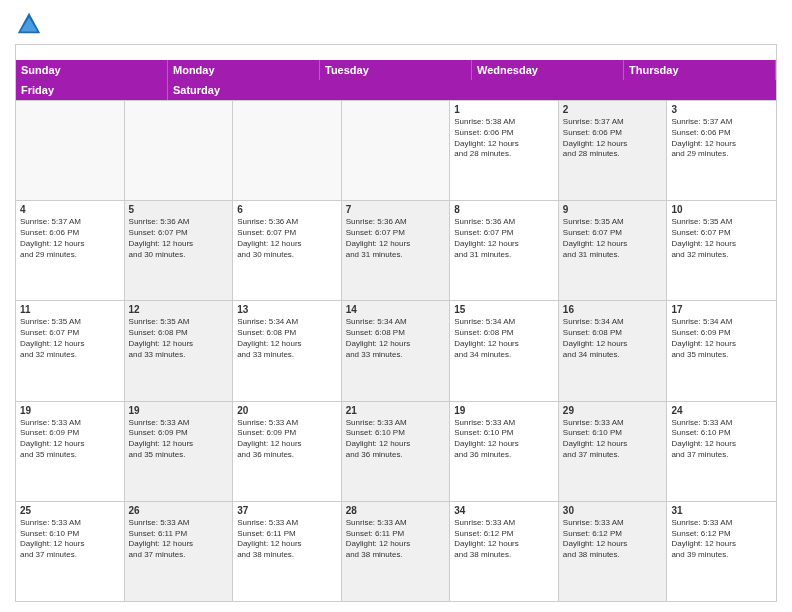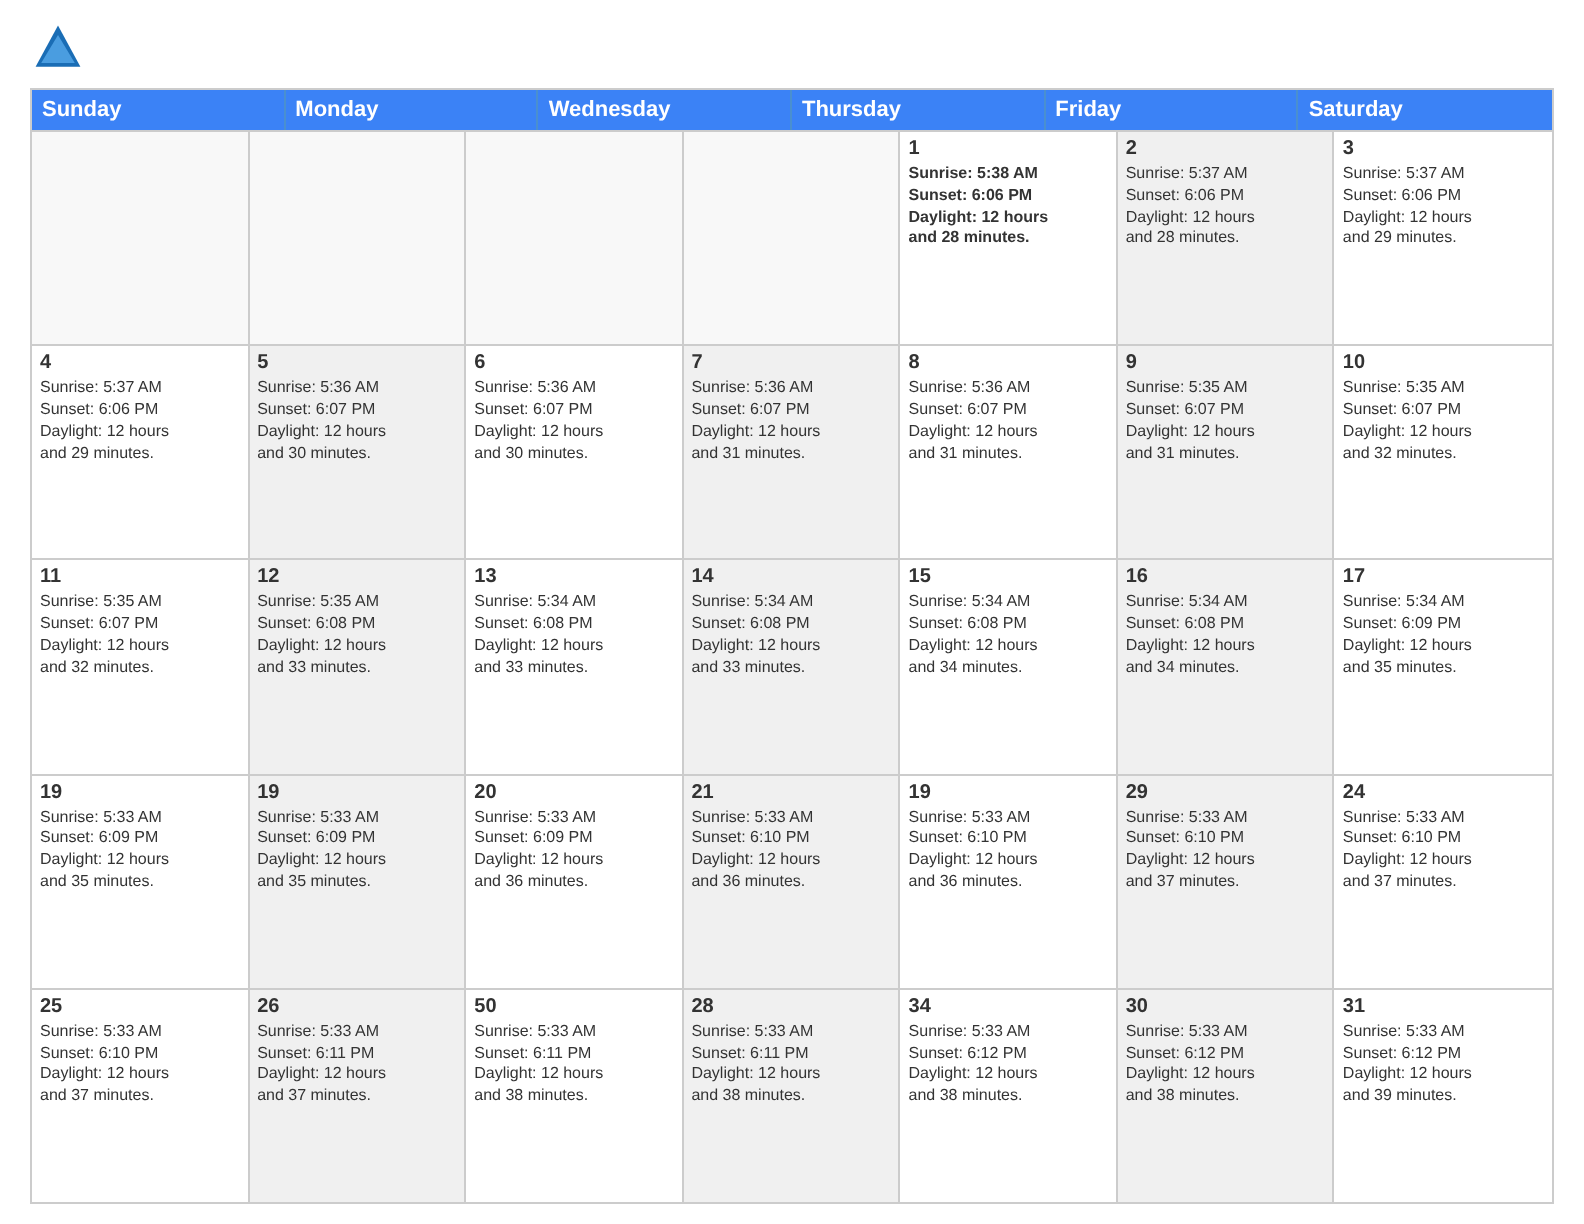--- a/index.html
+++ b/index.html
@@ -60,22 +60,23 @@
       color: #333;
     }
     .calendar {
       flex: 1;
       display: flex;
       flex-direction: column;
       border: 1px solid #ccc;
     }
     .cal-header-row {
       display: grid;
-      grid-template-columns: repeat(6, 1fr);
-      background: #3b82f6;
+      grid-template-columns: repeat(5, 1fr);
+      background: #a21caf;
+      margin-top: 15px;
     }
     .cal-header-cell {
       color: #fff;
       font-size: 11px;
       font-weight: bold;
       padding: 4px 5px;
       border-right: 1px solid #4a8fd0;
       text-align: left;
     }
     .cal-header-cell:last-child { border-right: none; }
@@ -134,34 +135,35 @@
     <div class="title-block">
       <div class="main-title"></div>
       <div class="subtitle"></div>
     </div>
   </div>
 
   <div class="calendar">
     <div class="cal-header-row" id="cal-header">
         <div class="cal-header-cell">Sunday</div>
         <div class="cal-header-cell">Monday</div>
+        <div class="cal-header-cell">Tuesday</div>
         <div class="cal-header-cell">Wednesday</div>
         <div class="cal-header-cell">Thursday</div>
         <div class="cal-header-cell">Friday</div>
         <div class="cal-header-cell">Saturday</div>
       </div>
     <div class="cal-body" id="cal-body">
         <div class="cal-week">
           <div class="cal-cell empty"></div>
           <div class="cal-cell empty"></div>
           <div class="cal-cell empty"></div>
           <div class="cal-cell empty"></div>
           <div class="cal-cell">
             <div class="day-num">1</div>
-            <div class="cell-text" style="white-space: pre-line; font-weight: bold;">Sunrise: 5:38 AM
+            <div class="cell-text" style="white-space: pre-line;">Sunrise: 5:38 AM
 Sunset: 6:06 PM
 Daylight: 12 hours
 and 28 minutes.</div>
           </div>
           <div class="cal-cell shaded">
             <div class="day-num">2</div>
             <div class="cell-text" style="white-space: pre-line;">Sunrise: 5:37 AM
 Sunset: 6:06 PM
 Daylight: 12 hours
 and 28 minutes.</div>
@@ -336,21 +338,21 @@
 and 37 minutes.</div>
           </div>
           <div class="cal-cell shaded">
             <div class="day-num">26</div>
             <div class="cell-text" style="white-space: pre-line;">Sunrise: 5:33 AM
 Sunset: 6:11 PM
 Daylight: 12 hours
 and 37 minutes.</div>
           </div>
           <div class="cal-cell">
-            <div class="day-num">50</div>
+            <div class="day-num">37</div>
             <div class="cell-text" style="white-space: pre-line;">Sunrise: 5:33 AM
 Sunset: 6:11 PM
 Daylight: 12 hours
 and 38 minutes.</div>
           </div>
           <div class="cal-cell shaded">
             <div class="day-num">28</div>
             <div class="cell-text" style="white-space: pre-line;">Sunrise: 5:33 AM
 Sunset: 6:11 PM
 Daylight: 12 hours

